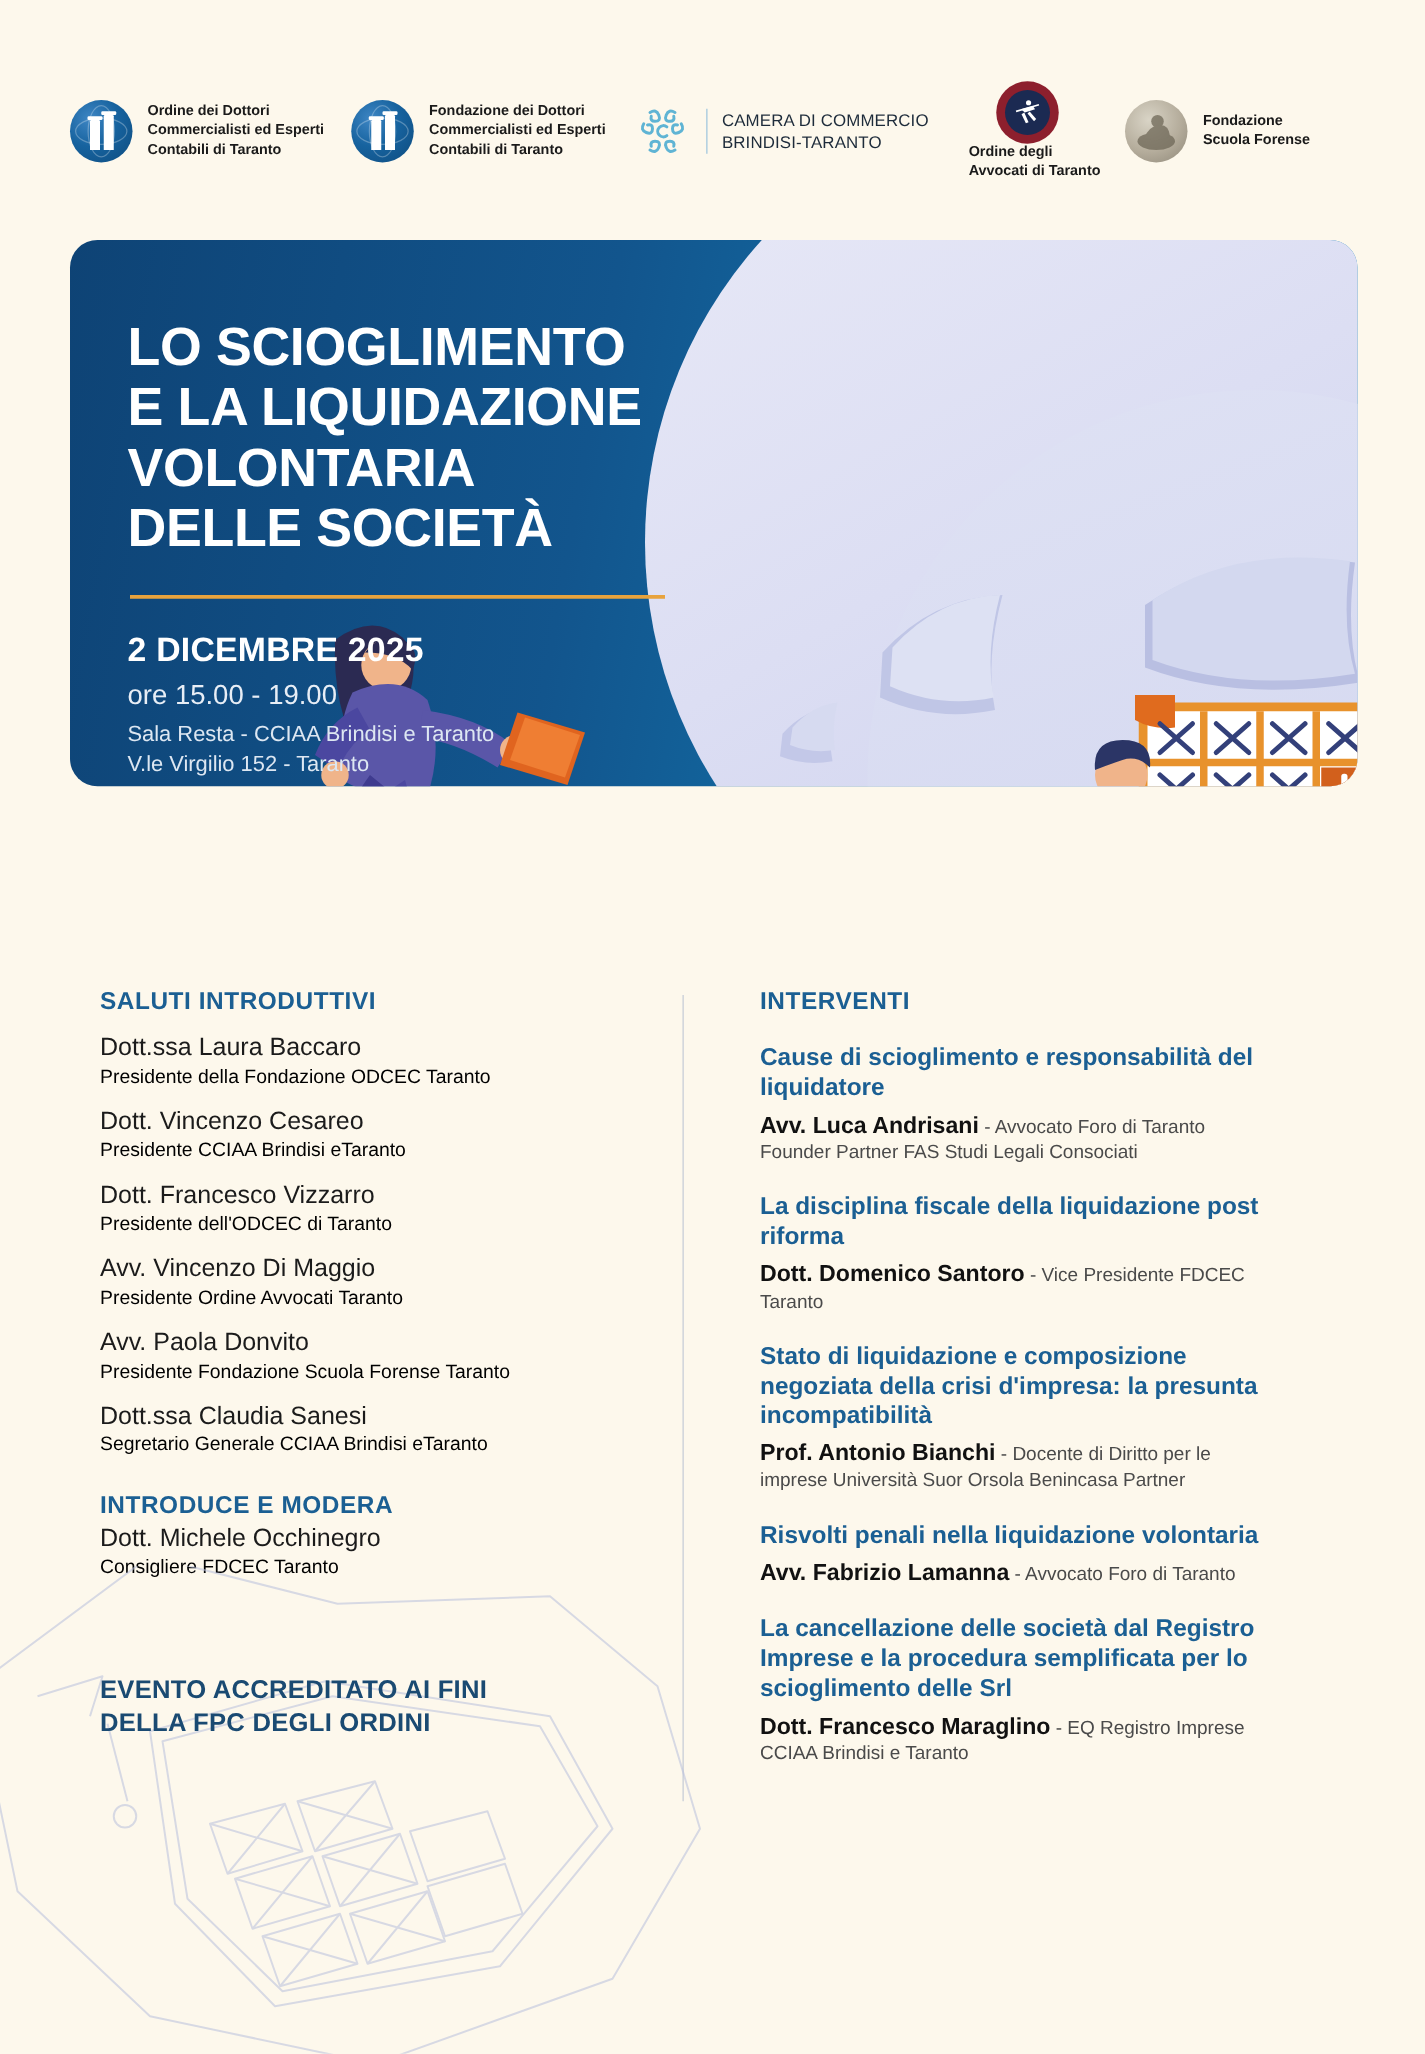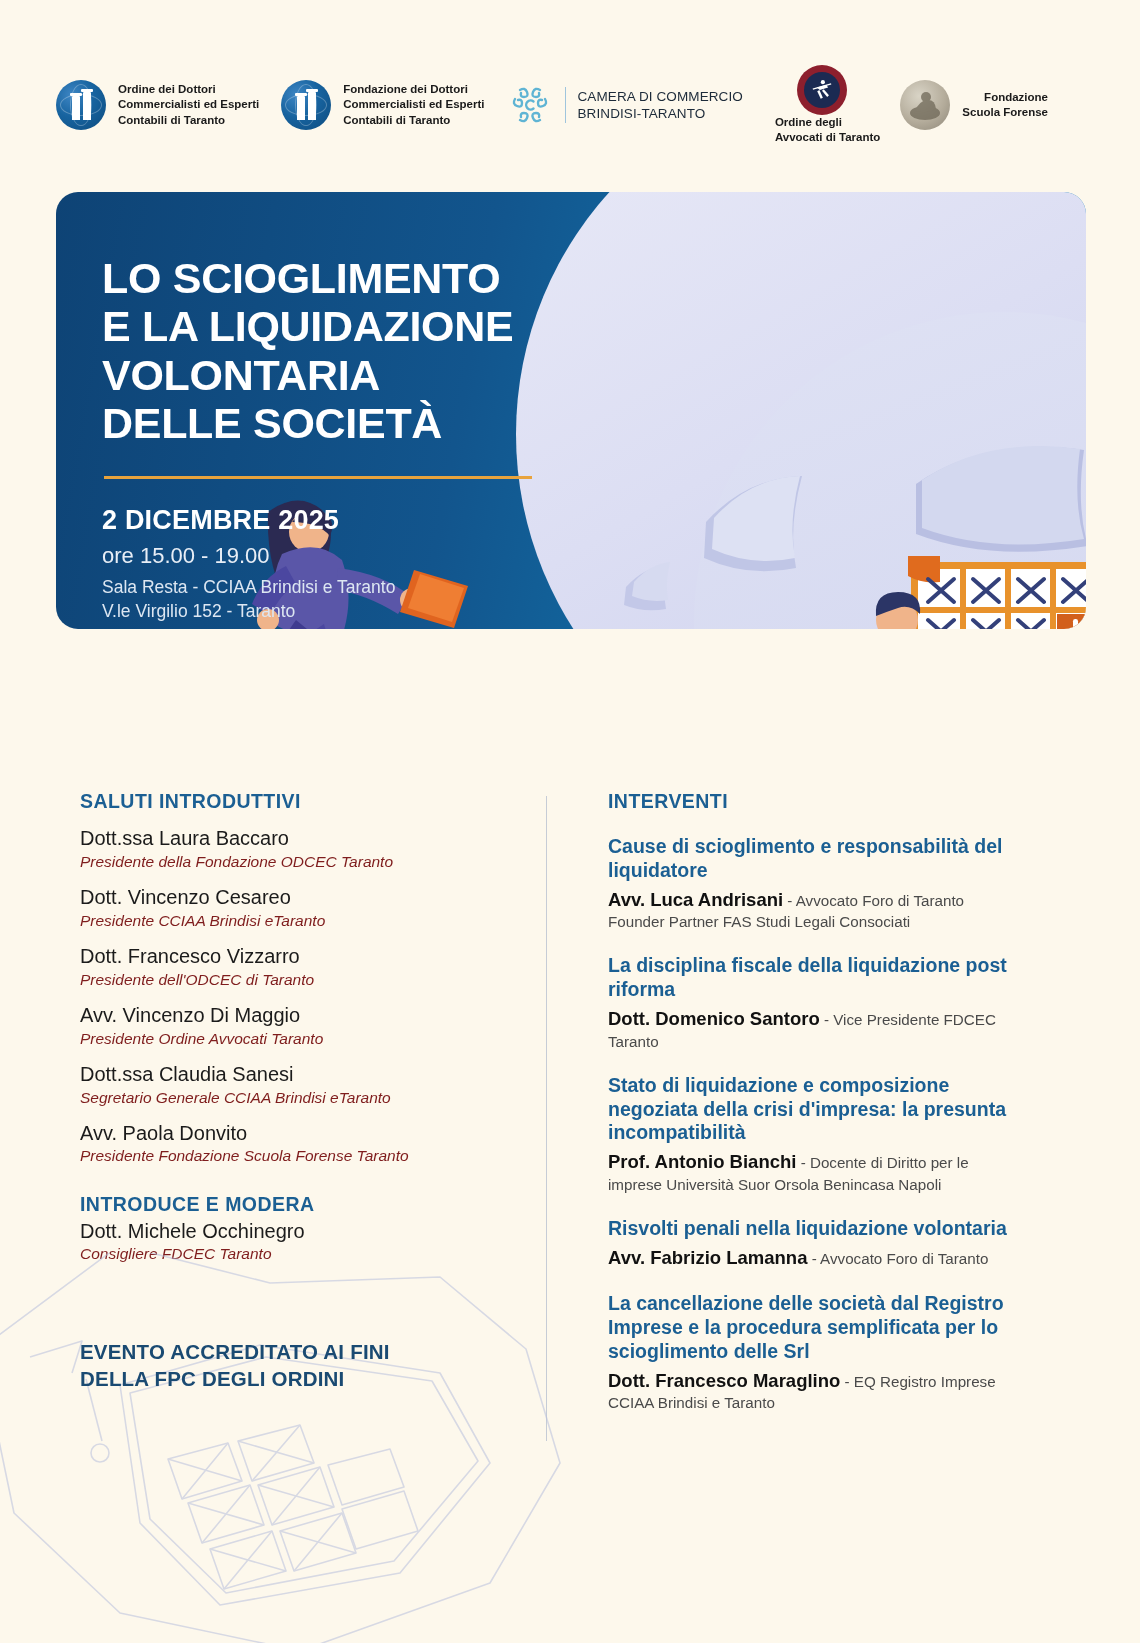--- a/index.html
+++ b/index.html
@@ -166,21 +166,21 @@
     color: #1b5f93;
     font-size: 19.5px;
     font-weight: bold;
     letter-spacing: .45px;
     margin-bottom: 3px;
   }
   .person-name {
     color: #1b1b1b; font-size: 20px; font-weight: normal; line-height: 1.24;
   }
   .person-role {
-    color: #7f1d1d; font-size: 15.5px; line-height: 1.3; margin-top: 1px; font-style: italic;
+    color: #000000; font-size: 15.5px; line-height: 1.3; margin-top: 1px;
   }
   .greet-item { margin-top: 13px; }
   .greet-item:first-of-type { margin-top: 2px; }
 
   .block-moderate { margin-top: 26px; }
 
   .accredit {
     position: absolute; left: 80px; top: 548px;
     width: 420px;
     color: #1a4a72;
@@ -283,21 +283,21 @@
   <div class="logo-unit">
     <div class="seal-medal">
       <svg viewBox="0 0 50 50" width="50" height="50" aria-hidden="true">
         <g fill="#6e6757" opacity=".75">
           <ellipse cx="25" cy="33" rx="15" ry="7"></ellipse>
           <circle cx="26" cy="17" r="5"></circle>
           <path d="M15 31 q4 -10 12 -11 q8 -1 9 9 q-10 5 -21 2 Z"></path>
         </g>
       </svg>
     </div>
-    <div class="logo-text" style="margin-left:12px;text-align:right;">
+    <div class="logo-text" style="margin-left:12px;">
       <div>Fondazione</div>
       <div>Scuola Forense</div>
     </div>
   </div>
 </div>
 
 <div class="hero">
   <div class="hero-blob"></div>
   <div class="hero-blob2"></div>
 
@@ -497,26 +497,26 @@
     </div>
     <div class="greet-item">
       <div class="person-name">Dott. Francesco Vizzarro</div>
       <div class="person-role">Presidente dell'ODCEC di Taranto</div>
     </div>
     <div class="greet-item">
       <div class="person-name">Avv. Vincenzo Di Maggio</div>
       <div class="person-role">Presidente Ordine Avvocati Taranto</div>
     </div>
     <div class="greet-item">
+      <div class="person-name">Avv. Paola Donvito</div>
+      <div class="person-role">Presidente Fondazione Scuola Forense Taranto</div>
+    </div>
+    <div class="greet-item">
       <div class="person-name">Dott.ssa Claudia Sanesi</div>
       <div class="person-role">Segretario Generale CCIAA Brindisi eTaranto</div>
-    </div>
-    <div class="greet-item">
-      <div class="person-name">Avv. Paola Donvito</div>
-      <div class="person-role">Presidente Fondazione Scuola Forense Taranto</div>
     </div>
 
     <div class="block-moderate">
       <div class="sec-head">INTRODUCE E MODERA</div>
       <div class="person-name">Dott. Michele Occhinegro</div>
       <div class="person-role">Consigliere FDCEC Taranto</div>
     </div>
   </div>
 
   <div class="accredit">
@@ -532,21 +532,21 @@
       <div class="talk-speaker"><span class="nm">Avv. Luca Andrisani</span><span> - Avvocato Foro di Taranto Founder Partner FAS Studi Legali Consociati</span></div>
     </div>
 
     <div class="talk">
       <div class="talk-title">La disciplina fiscale della liquidazione post riforma</div>
       <div class="talk-speaker"><span class="nm">Dott. Domenico Santoro</span><span> - Vice Presidente FDCEC Taranto</span></div>
     </div>
 
     <div class="talk">
       <div class="talk-title">Stato di liquidazione e composizione negoziata della crisi d'impresa: la presunta incompatibilità</div>
-      <div class="talk-speaker"><span class="nm">Prof. Antonio Bianchi</span><span> - Docente di Diritto per le imprese Università Suor Orsola Benincasa Napoli</span></div>
+      <div class="talk-speaker"><span class="nm">Prof. Antonio Bianchi</span><span> - Docente di Diritto per le imprese Università Suor Orsola Benincasa Partner</span></div>
     </div>
 
     <div class="talk">
       <div class="talk-title">Risvolti penali nella liquidazione volontaria</div>
       <div class="talk-speaker"><span class="nm">Avv. Fabrizio Lamanna</span><span> - Avvocato Foro di Taranto</span></div>
     </div>
 
     <div class="talk">
       <div class="talk-title">La cancellazione delle società dal Registro Imprese e la procedura semplificata per lo scioglimento delle Srl</div>
       <div class="talk-speaker"><span class="nm">Dott. Francesco Maraglino</span><span> - EQ Registro Imprese CCIAA Brindisi e Taranto</span></div>

